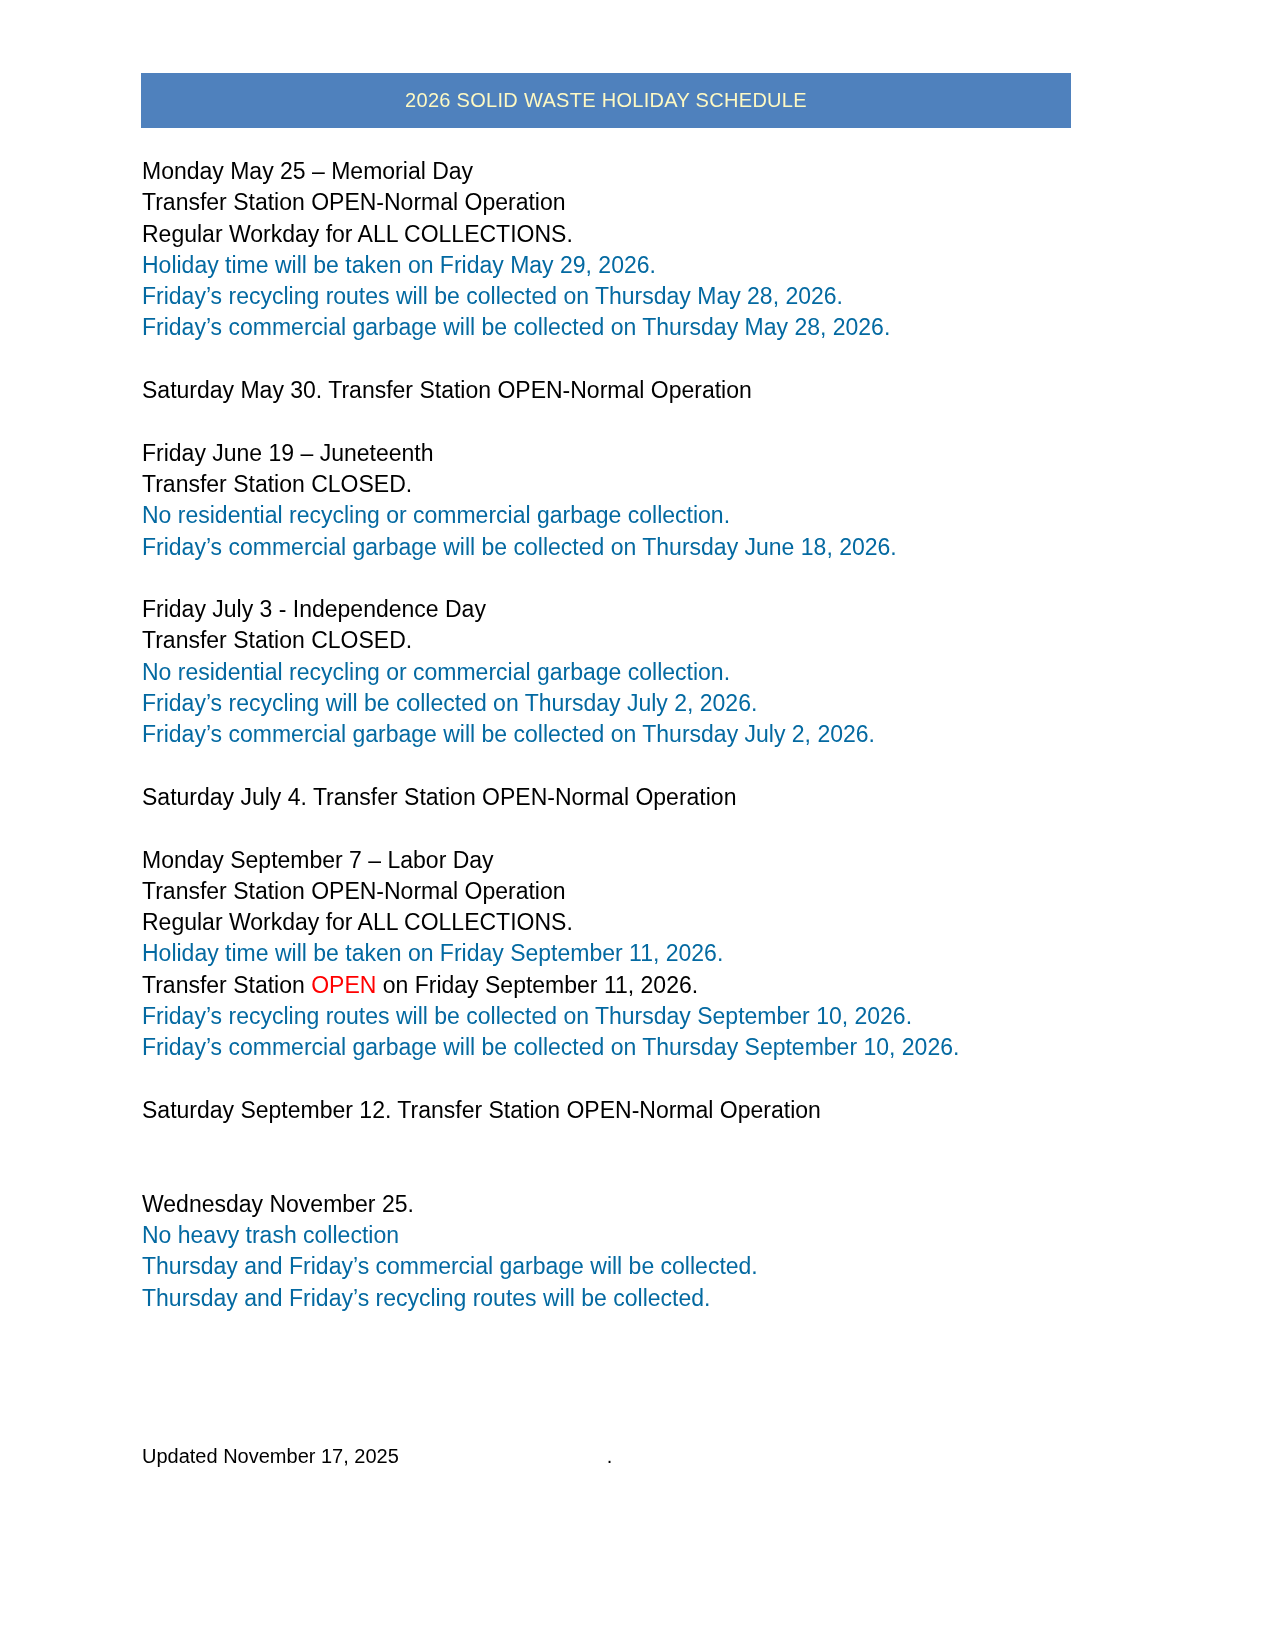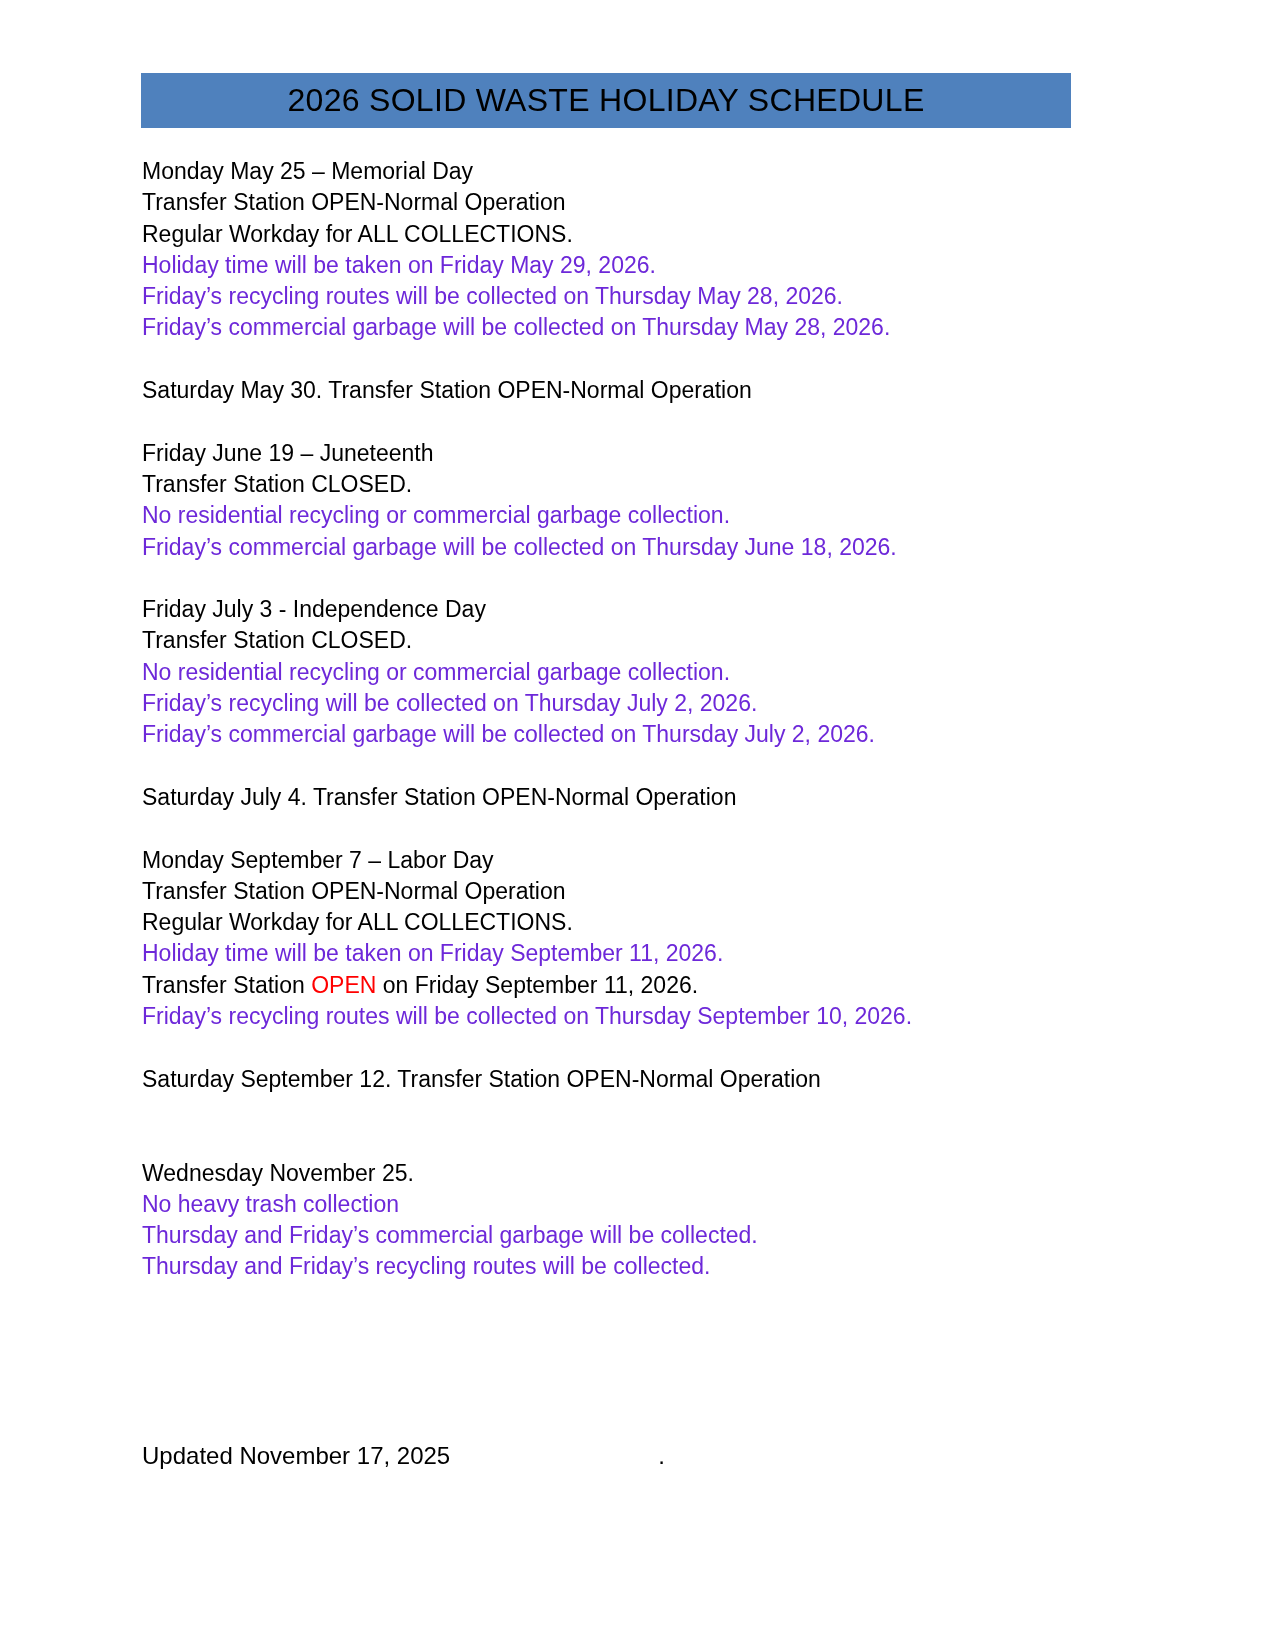--- a/index.html
+++ b/index.html
@@ -28,22 +28,22 @@
     left: 141px;
     top: 73px;
     width: 930px;
     height: 55px;
     background: #4F81BD;
     display: flex;
     align-items: center;
     justify-content: center;
   }
   .banner-title {
-    color: #000000;
-    font-size: 32px;
+    color: #fef9c3;
+    font-size: 20px;
     font-weight: 400;
     letter-spacing: 0.3px;
     white-space: nowrap;
     font-family: "Liberation Sans", sans-serif;
   }
   .content {
     position: absolute;
     left: 142px;
     top: 156px;
     width: 1000px;
@@ -51,21 +51,21 @@
   .line {
     font-size: 23px;
     line-height: 31.3px;
     white-space: nowrap;
     font-family: "Liberation Sans", sans-serif;
   }
   .line.bold {
     font-weight: normal;
   }
   .line.red {
-    color: #6d28d9;
+    color: #0369a1;
   }
   .line.black {
     color: #000000;
   }
   .inline-red {
     color: #FF0000;
   }
   .inline-bold {
     font-weight: normal;
   }
@@ -73,21 +73,21 @@
     height: 31.3px;
   }
   .spacer-double {
     height: 62.6px;
   }
   .footer {
     position: absolute;
     left: 142px;
     top: 1443px;
     width: 1000px;
-    font-size: 24px;
+    font-size: 20px;
     line-height: 26px;
     color: #000000;
     white-space: nowrap;
   }
   .footer-dot {
     display: inline-block;
     margin-left: 208px;
   }
 </style>
 </head>
@@ -143,20 +143,21 @@
 
     <div class="spacer"></div>
 
     <div>
       <div class="line bold black">Monday September 7 – Labor Day</div>
       <div class="line black">Transfer Station OPEN-Normal Operation</div>
       <div class="line black">Regular Workday for ALL COLLECTIONS.</div>
       <div class="line red">Holiday time will be taken on Friday September 11, 2026.</div>
       <div class="line black"><span>Transfer Station </span><span class="inline-red">OPEN</span><span> on Friday September 11, 2026.</span></div>
       <div class="line red">Friday’s recycling routes will be collected on Thursday September 10, 2026.</div>
+      <div class="line red">Friday’s commercial garbage will be collected on Thursday September 10, 2026.</div>
     </div>
 
     <div class="spacer"></div>
 
     <div>
       <div class="line black"><span class="inline-bold">Saturday September 12.</span><span>  Transfer Station OPEN-Normal Operation</span></div>
     </div>
 
     <div class="spacer-double"></div>
 

